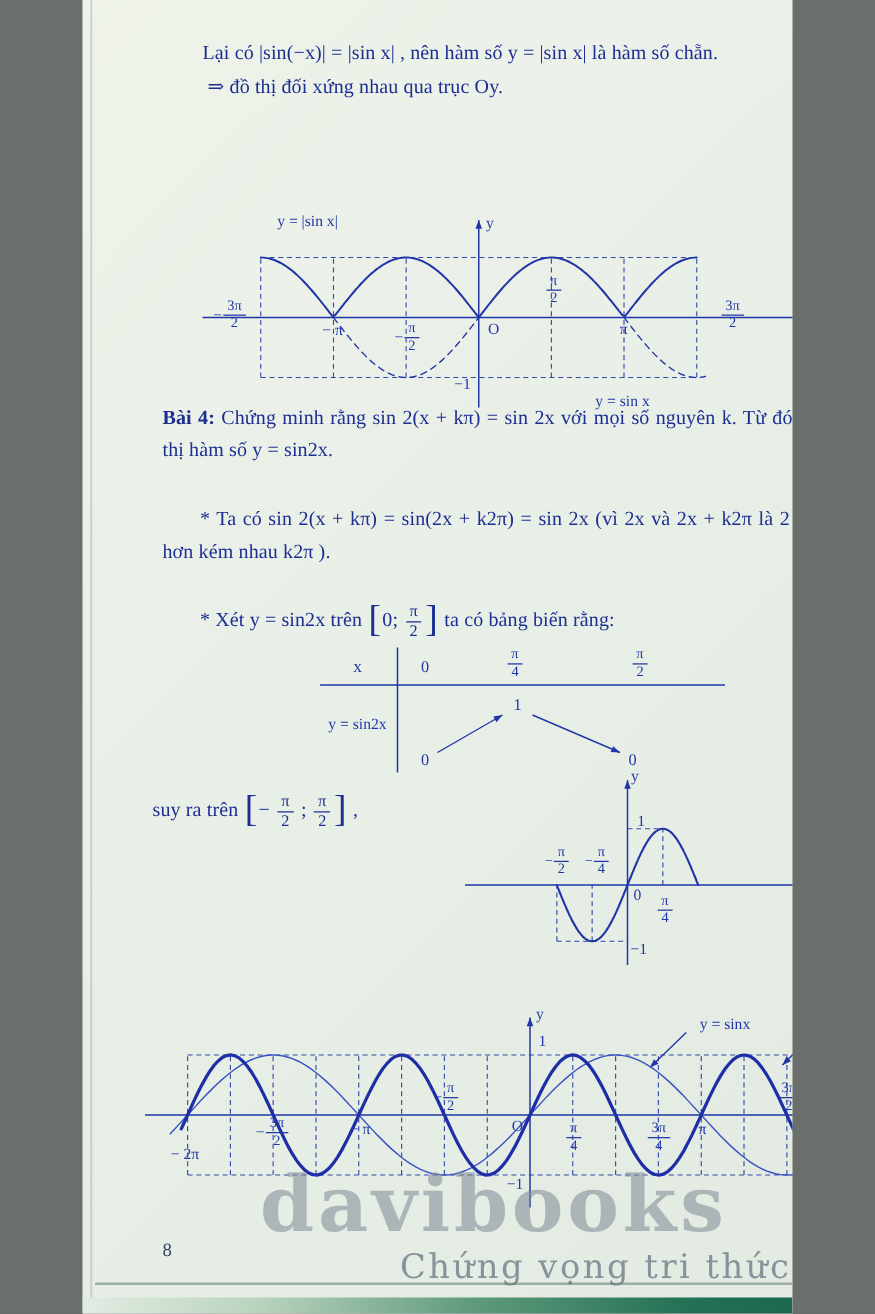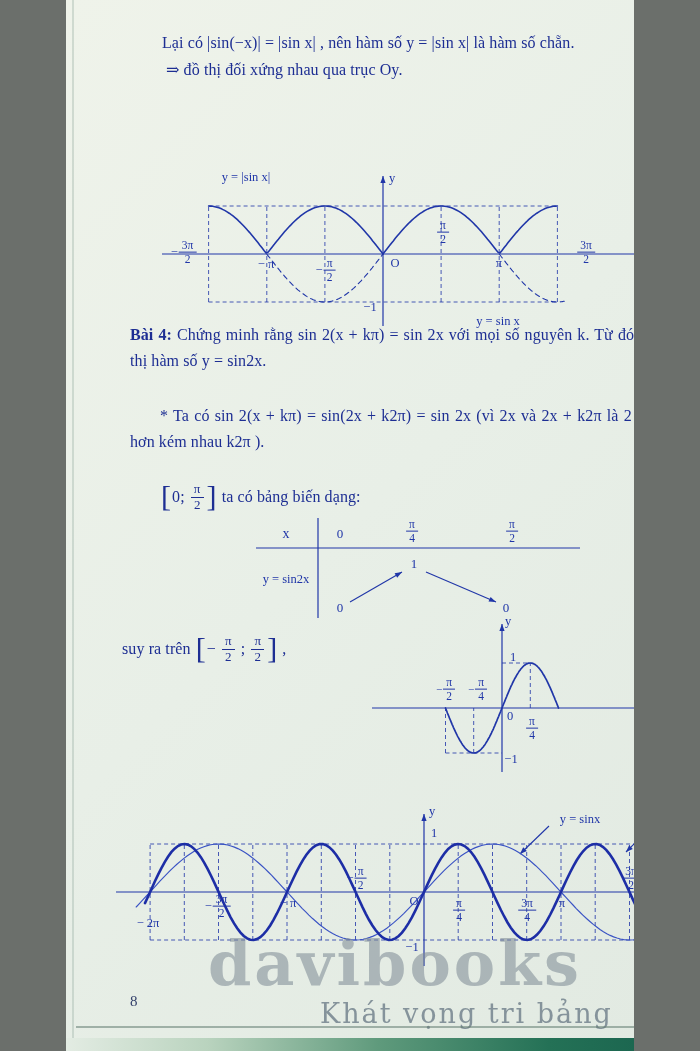--- a/index.html
+++ b/index.html
@@ -99,25 +99,26 @@
       <div class="flab" style="left: 352px; top: 156px;">y = sin x</div>
     </div>
 
   <p class="block para justify" style="left:64px;top:322px;width:574px"><span class="bold">Bài 4:</span><span> Chứng minh rằng sin 2(x + kπ) = sin 2x với mọi số nguyên k. Từ đó hãy vẽ đồ thị hàm số y = sin2x.</span></p>
 
 
   <p class="block para justify" style="left:64px;top:403px;width:578px;text-indent:30px">* Ta có sin 2(x + kπ) = sin(2x + k2π) = sin 2x (vì 2x và 2x + k2π là 2 góc (cung) hơn kém nhau k2π ).</p>
 
 
   <div class="block para segline" style="left:64px;top:482px;padding-left:30px">
+      <span>* Xét y = sin2x trên </span>
       <span class="bigb">[</span>
       <span>0; </span>
       <span class="frac"><span class="fn">π</span><span class="fd">2</span></span>
       <span class="bigb">]</span>
-      <span> ta có bảng biến dạng:</span>
+      <span> ta có bảng biến rằng:</span>
     </div>
 
   <div class="fig" style="left: 188px; top: 514px; width: 330px; height: 108px;">
     <svg width="330" height="108">
         <line x1="64.0" y1="4.0" x2="64.0" y2="104.0" stroke="#2036a8" stroke-width="1.2"></line>
         <line x1="2.0" y1="34.0" x2="326.0" y2="34.0" stroke="#2036a8" stroke-width="1.2"></line>
         <line x1="96.0" y1="88.0" x2="148.0" y2="58.0" stroke="#2036a8" stroke-width="1.1"></line>
         <polygon points="148,58 143.2,63.8 140.6,59.2" fill="#2036a8"></polygon>
         <line x1="172.0" y1="58.0" x2="242.0" y2="88.0" stroke="#2036a8" stroke-width="1.1"></line>
         <polygon points="242,88 234.5,87.6 236.6,82.9" fill="#2036a8"></polygon>
@@ -266,19 +267,19 @@
           <span class="fd">2</span>
         </span>
       </div>
       <div class="flab" style="left: 588px; top: 96px;">2π</div>
       <div class="flab" style="left: 468px; top: 12px;">y = sinx</div>
       <div class="flab" style="left: 576px; top: 12px;">y = sin 2x</div>
     </div>
 
   <div class="watermark" style="left:142px;top:933px;font-size:62px">davibooks</div>
 
-  <div class="wsub" style="left:254px;top:998px">Khát vọng tri bảng</div>
+  <div class="wsub" style="left:254px;top:998px">Chứng vọng tri thức</div>
 
   <div class="scanline"></div>
   <div class="bottom-strip"></div>
 
   <div class="pagenum">8</div>
 </div>
 
 </body></html>

